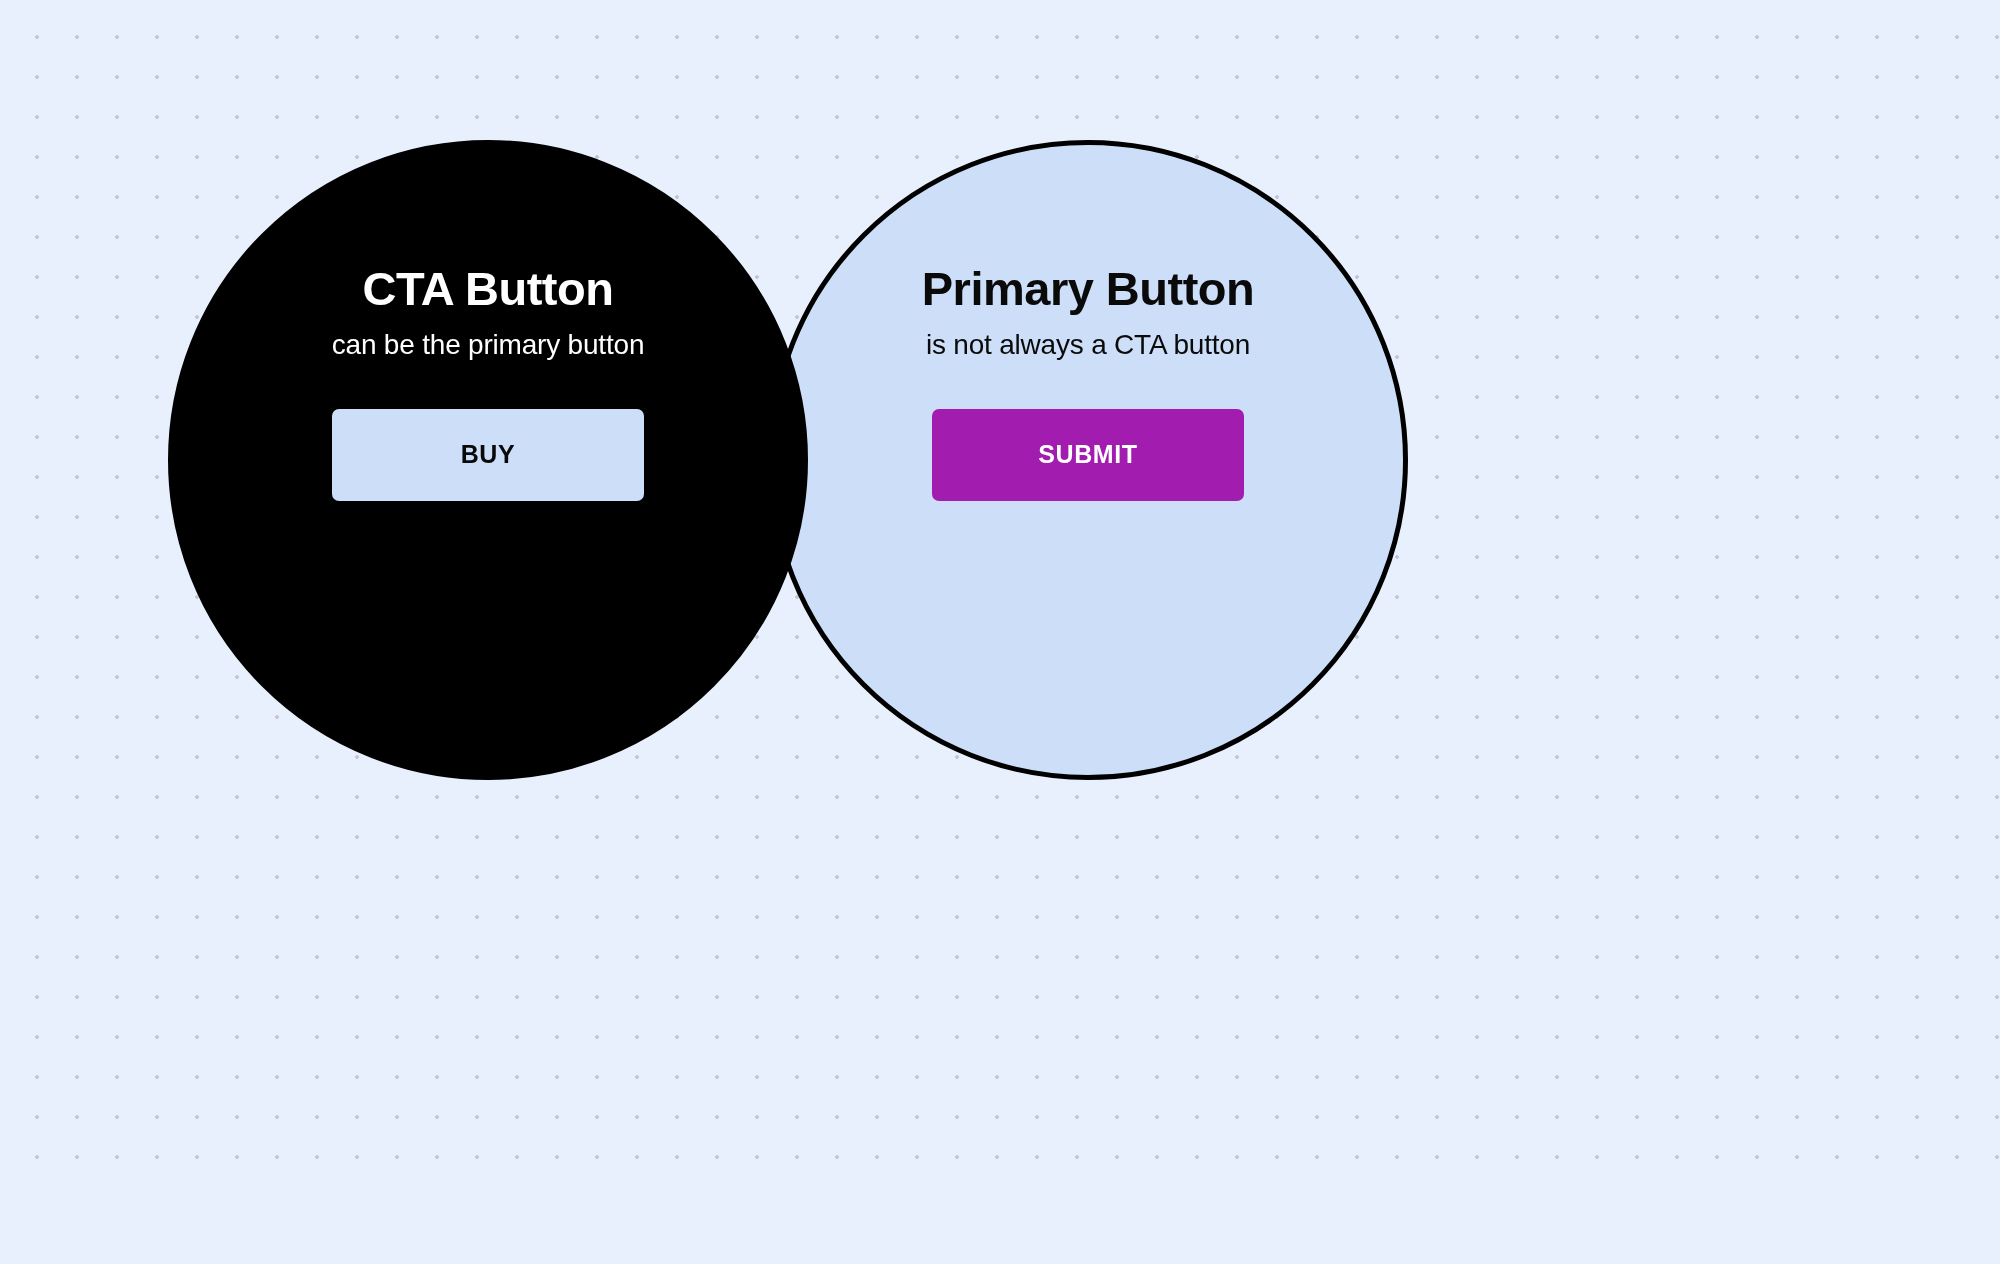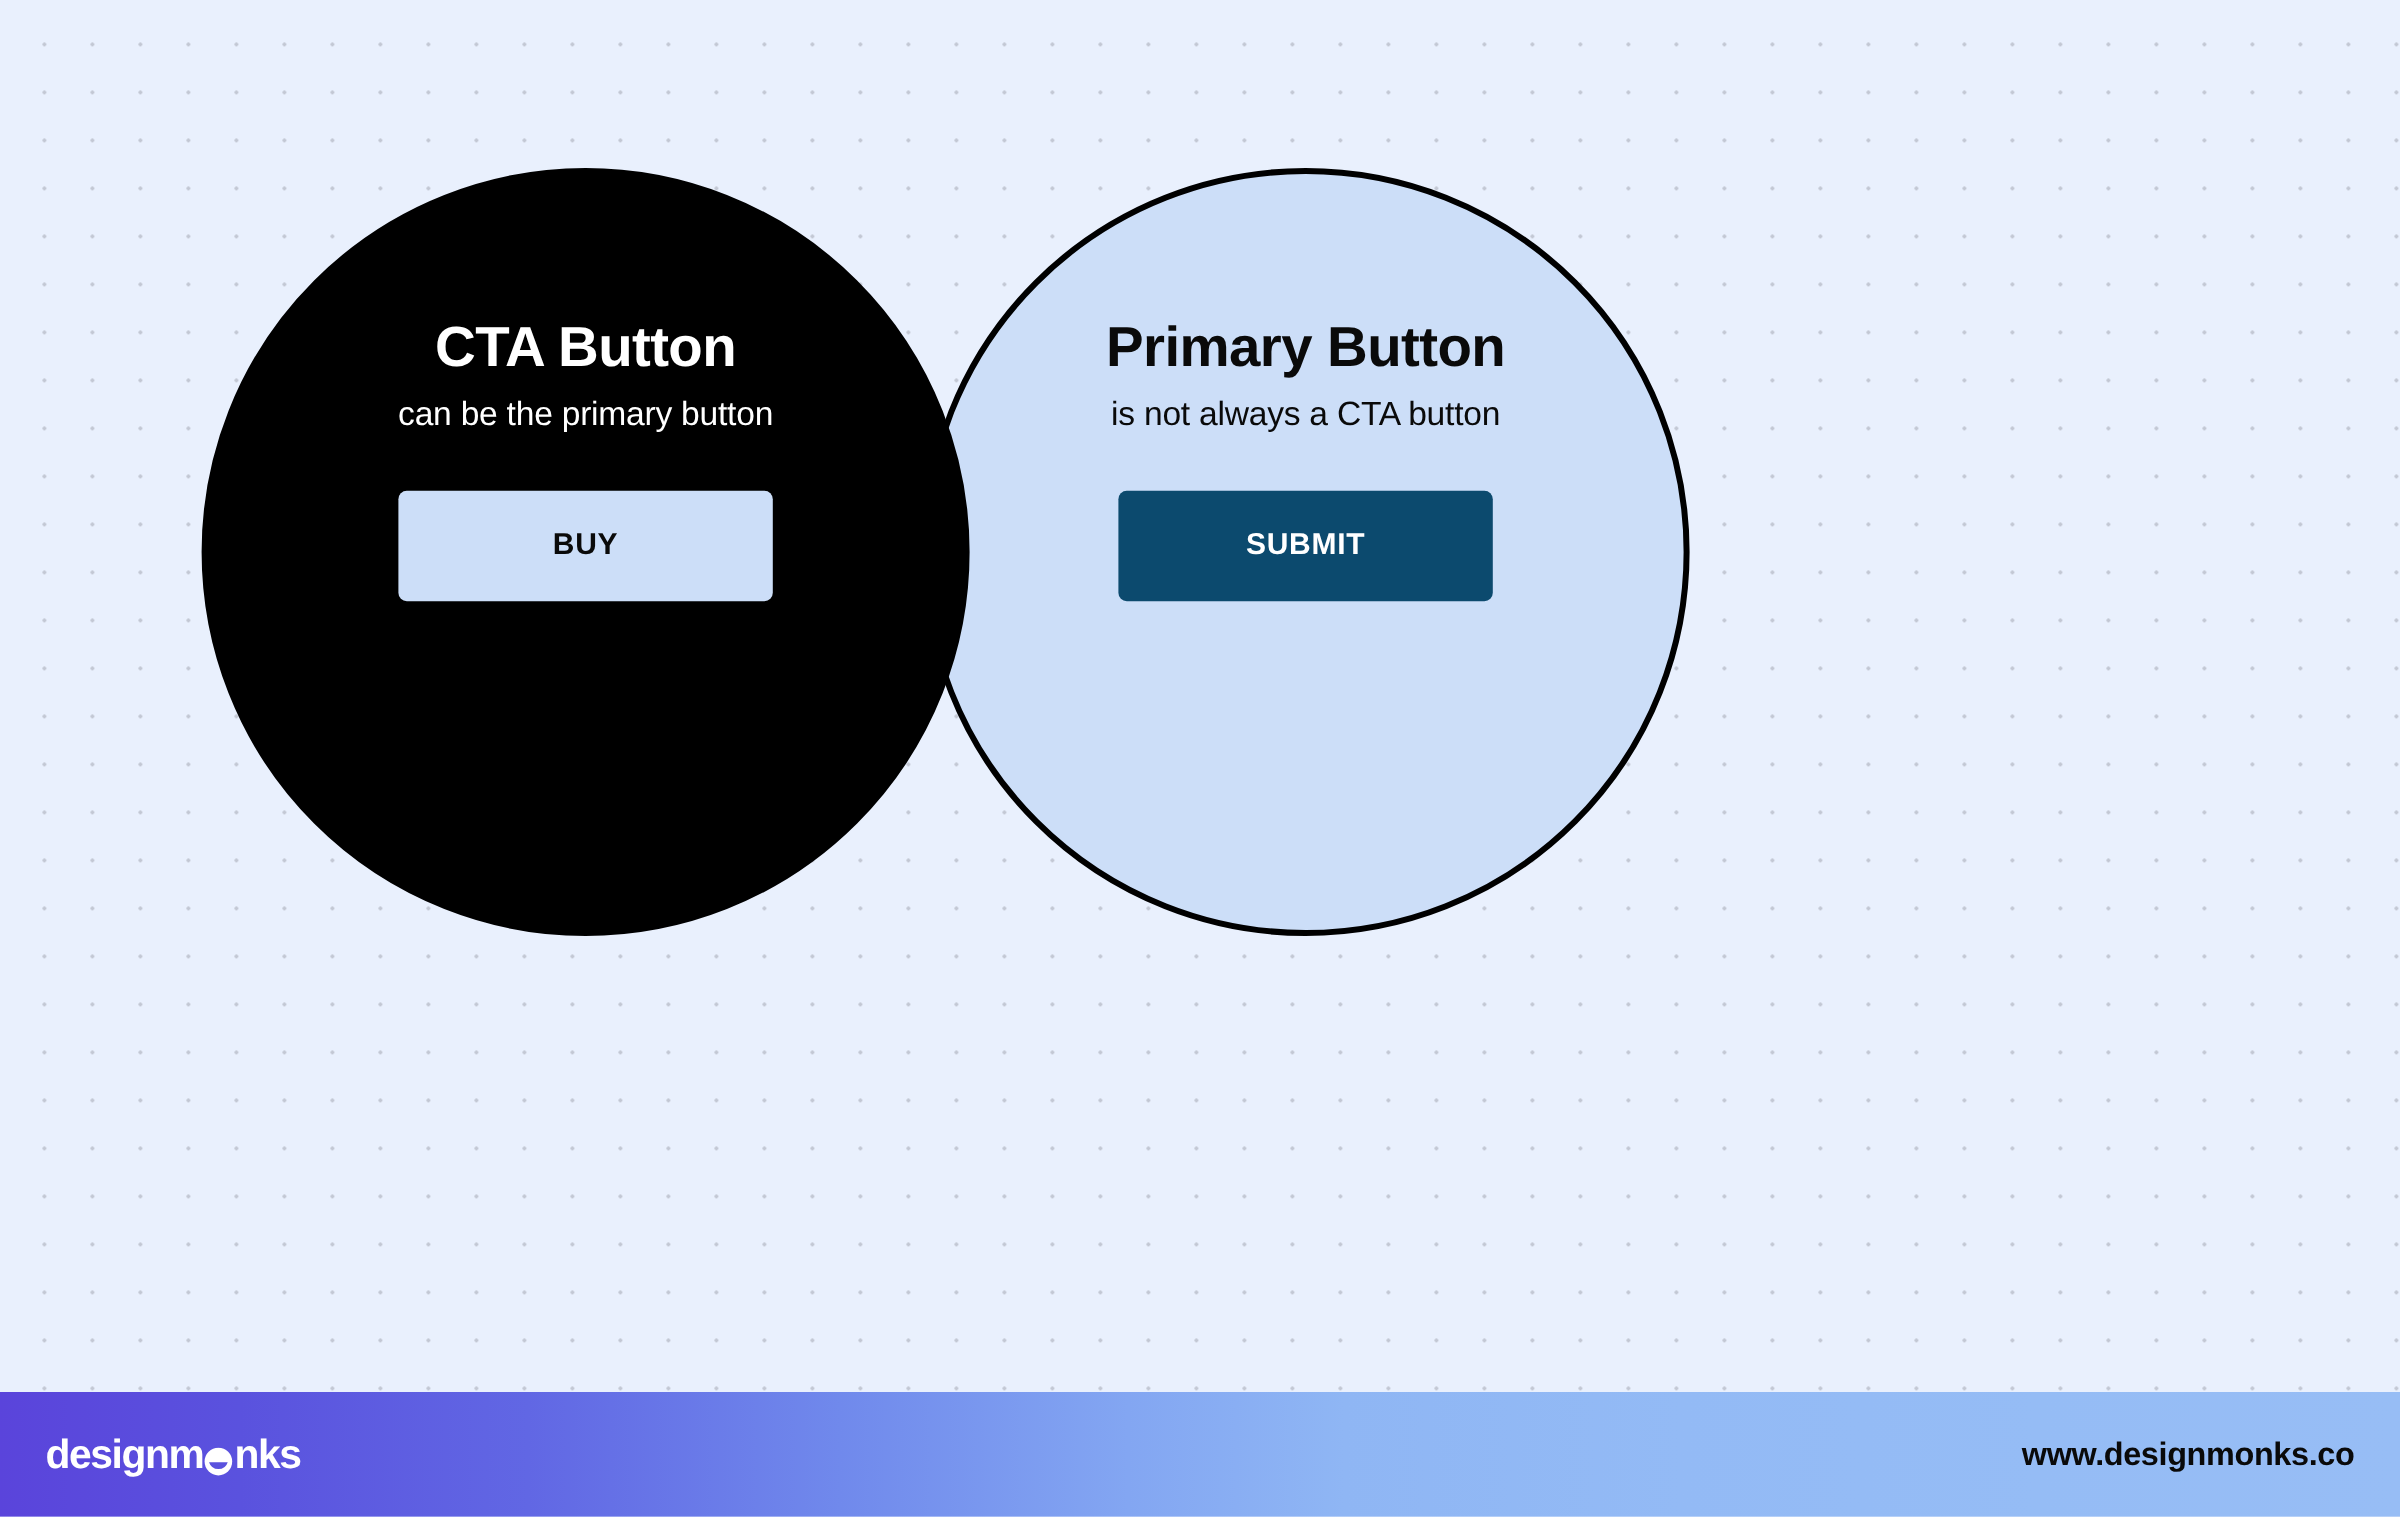--- a/index.html
+++ b/index.html
@@ -127,21 +127,21 @@
     cursor: pointer;
     padding: 0;
   }
 
   .vbtn-light {
     background: #ccdef8;
     color: #0a0a0a;
   }
 
   .vbtn-solid {
-    background: #0c4a6e;
+    background: #a21caf;
     color: #ffffff;
   }
 
   
   #footer {
     position: absolute;
     left: 0;
     bottom: 0;
     width: 2000px;
     height: 104px;
@@ -212,27 +212,14 @@
         <h2 class="c-title">CTA Button</h2>
         <p class="c-sub">can be the primary button</p>
         <div class="btn-stack">
           <button class="vbtn vbtn-light">BUY</button>
         </div>
       </div>
     </div>
 
   </div>
 
-  <div id="footer">
-    <div id="brand-logo">
-      <span>designm</span>
-      <span class="logo-mark">
-        <svg width="24" height="24" viewBox="0 0 24 24" aria-hidden="true">
-          <circle cx="12" cy="12" r="11.5" fill="#ffffff"></circle>
-          <path d="M4.2 12.6 A8.2 8.2 0 0 0 19.8 12.6 Z" fill="#5a52de"></path>
-        </svg>
-      </span>
-      <span>nks</span>
-    </div>
-    <div id="site-url">www.designmonks.co</div>
-  </div>
 
 </div>
 
 </body></html>

